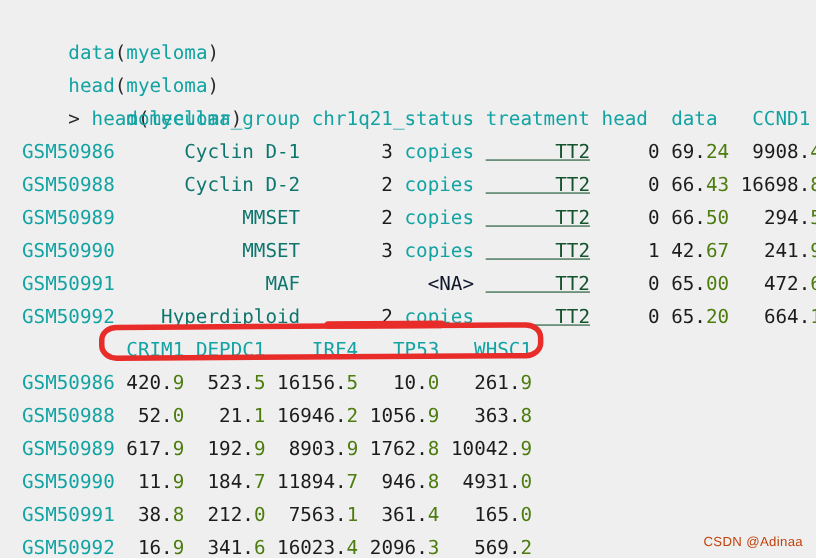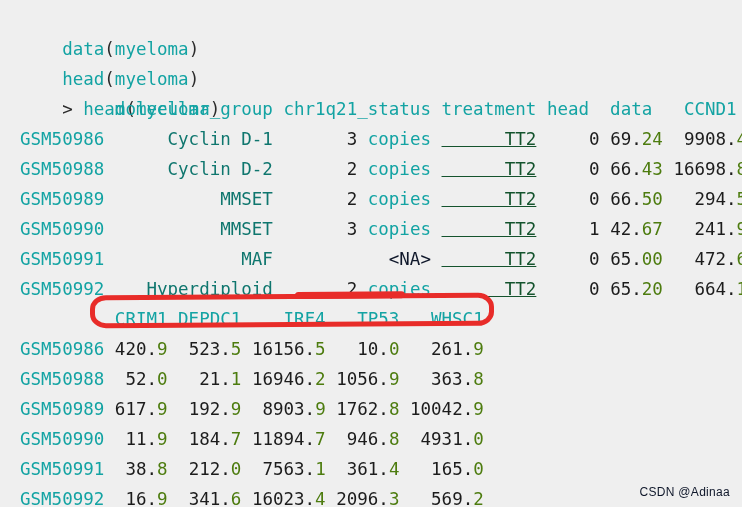--- a/index.html
+++ b/index.html
@@ -79,21 +79,21 @@
     height: 7px;
     background: #e82c29;
     border-radius: 4px;
   }
   #watermark {
     position: absolute;
     right: 12px;
     bottom: 8px;
     font-family: "Liberation Sans", sans-serif;
     font-size: 12px;
-    color: #0f172a;
+    color: #c2410c;
     letter-spacing: 0.3px;
   }
 </style>
 </head>
 <body>
 
 <div id="console">
 
   <div class="line code-line">
     <span class="tok-fn">data</span><span class="tok-punc">(</span><span class="tok-arg">myeloma</span><span class="tok-punc">)</span>

